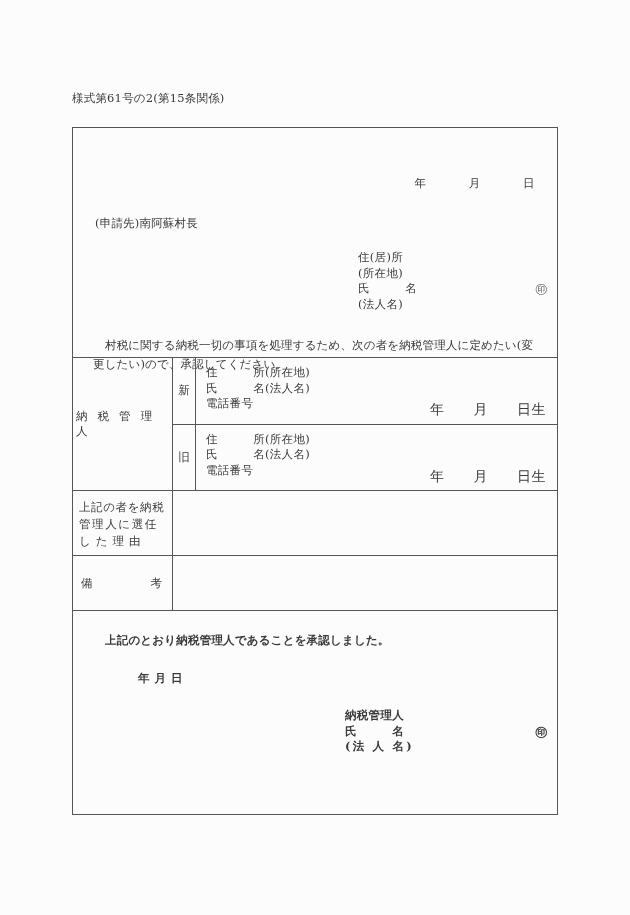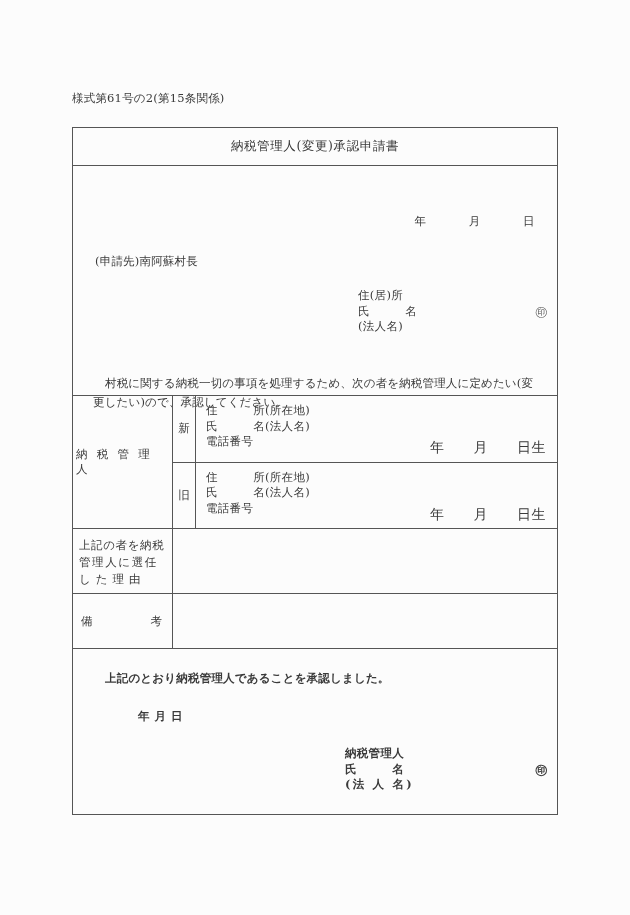--- a/index.html
+++ b/index.html
@@ -122,21 +122,20 @@
   .admin-label-cell {
     width: 100px;
     flex: 0 0 100px;
     display: flex;
     align-items: center;
     justify-content: center;
     font-size: 11.5px;
     letter-spacing: 3.2px;
     padding-left: 3px;
     box-sizing: border-box;
-    font-family: Liberation Serif, serif;
   }
   .admin-sub {
     flex: 1;
     display: flex;
     flex-direction: column;
   }
   .admin-sub-row {
     flex: 1;
     display: flex;
     box-sizing: border-box;
@@ -235,38 +234,36 @@
 </style>
 </head>
 <body>
 
 <div class="page">
 
   <div class="form-number">様式第61号の2(第15条関係)</div>
 
   <div class="frame">
 
-    <div class="row title-row bb">
-      <div class="title-text">納税管理人(変更)承認申請書</div>
-    </div>
 
     <div class="row applicant-row bb">
 
       <div class="date-line">
         <span>年</span>
         <span class="sp-y"></span>
         <span>月</span>
         <span class="sp-m"></span>
         <span>日</span>
       </div>
 
       <div class="addressee">(申請先)南阿蘇村長</div>
 
       <div class="applicant-block">
         <div class="lvl2">住(居)所</div>
+        <div class="lvl2">(所在地)</div>
         <div class="lvl2 name-line">
           <span>氏　　　名</span>
           <span class="seal">㊞</span>
         </div>
         <div class="lvl2">(法人名)</div>
       </div>
 
       <div class="body-text">村税に関する納税一切の事項を処理するため、次の者を納税管理人に定めたい(変更したい)ので、承認してください。</div>
     </div>
 

